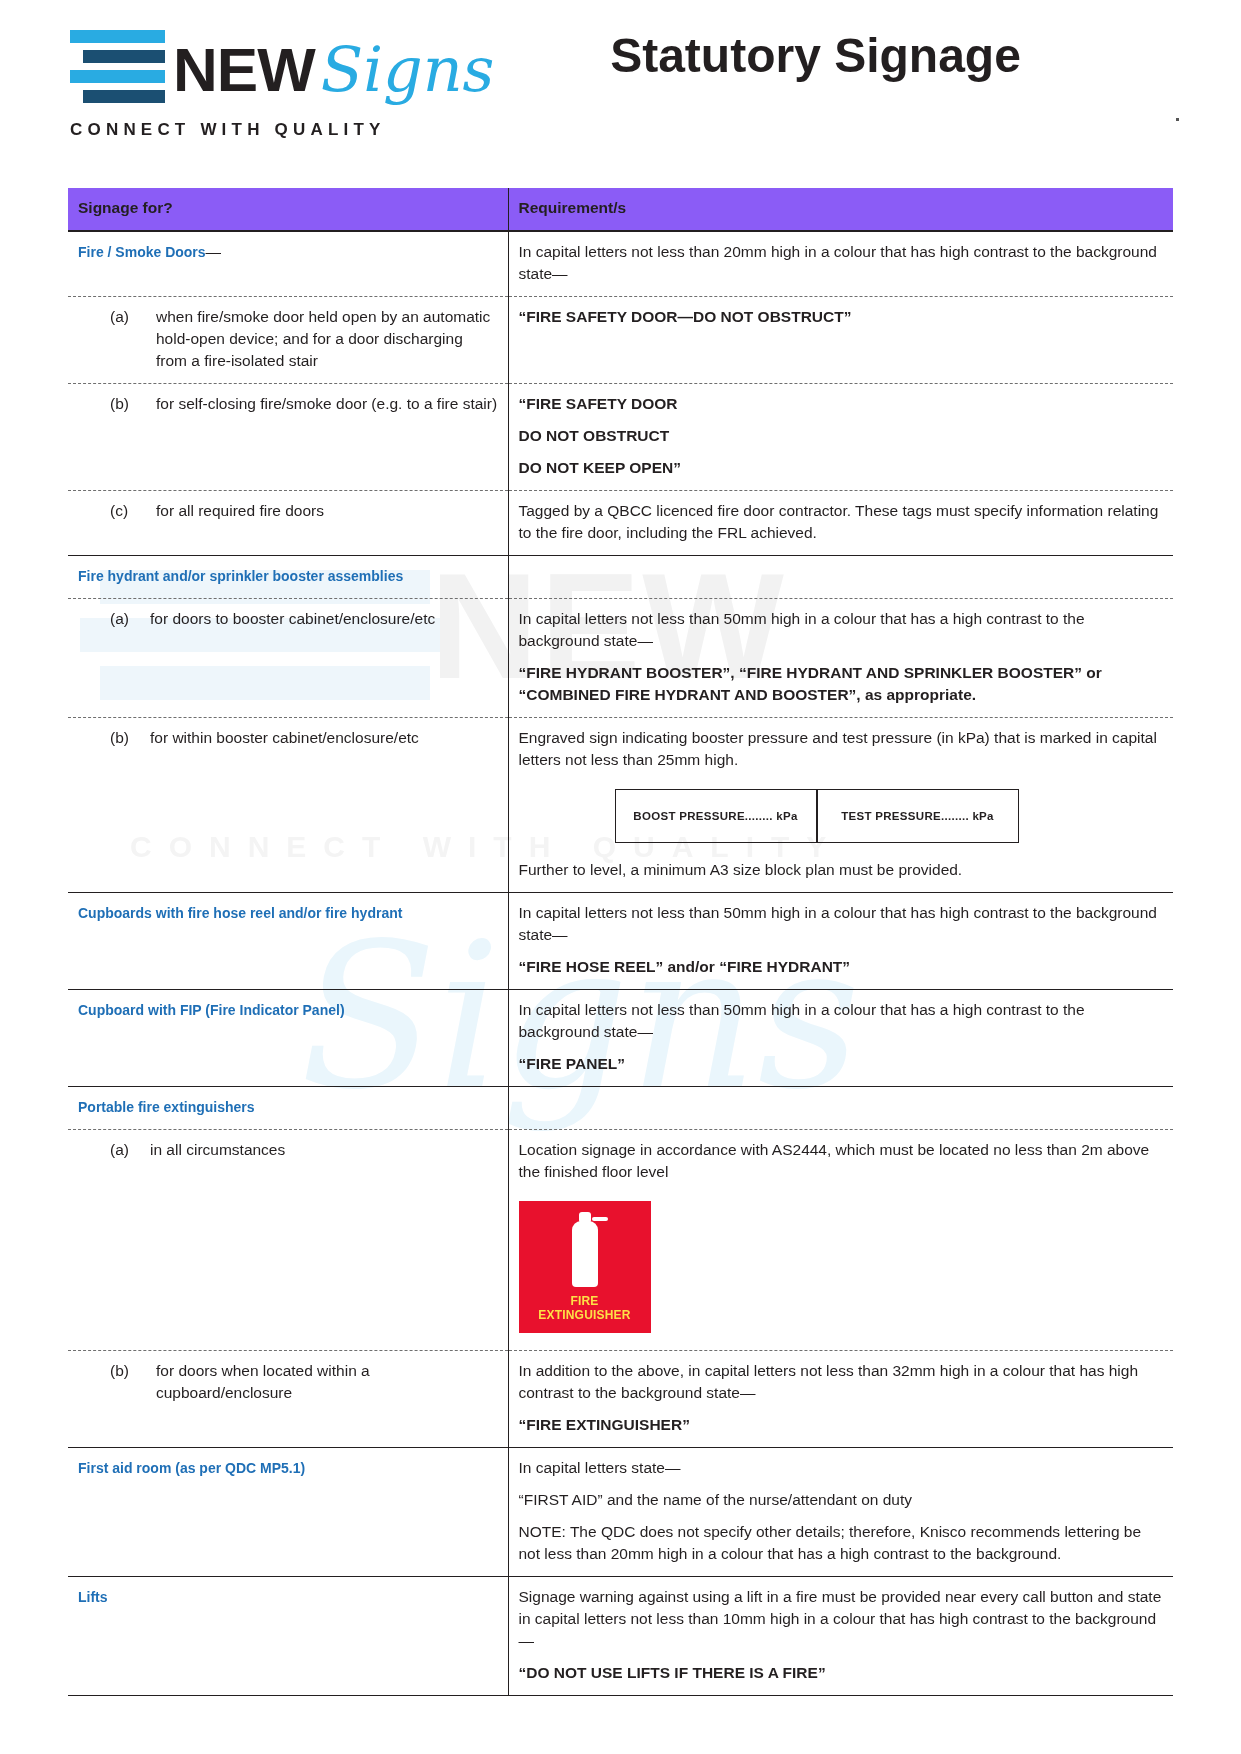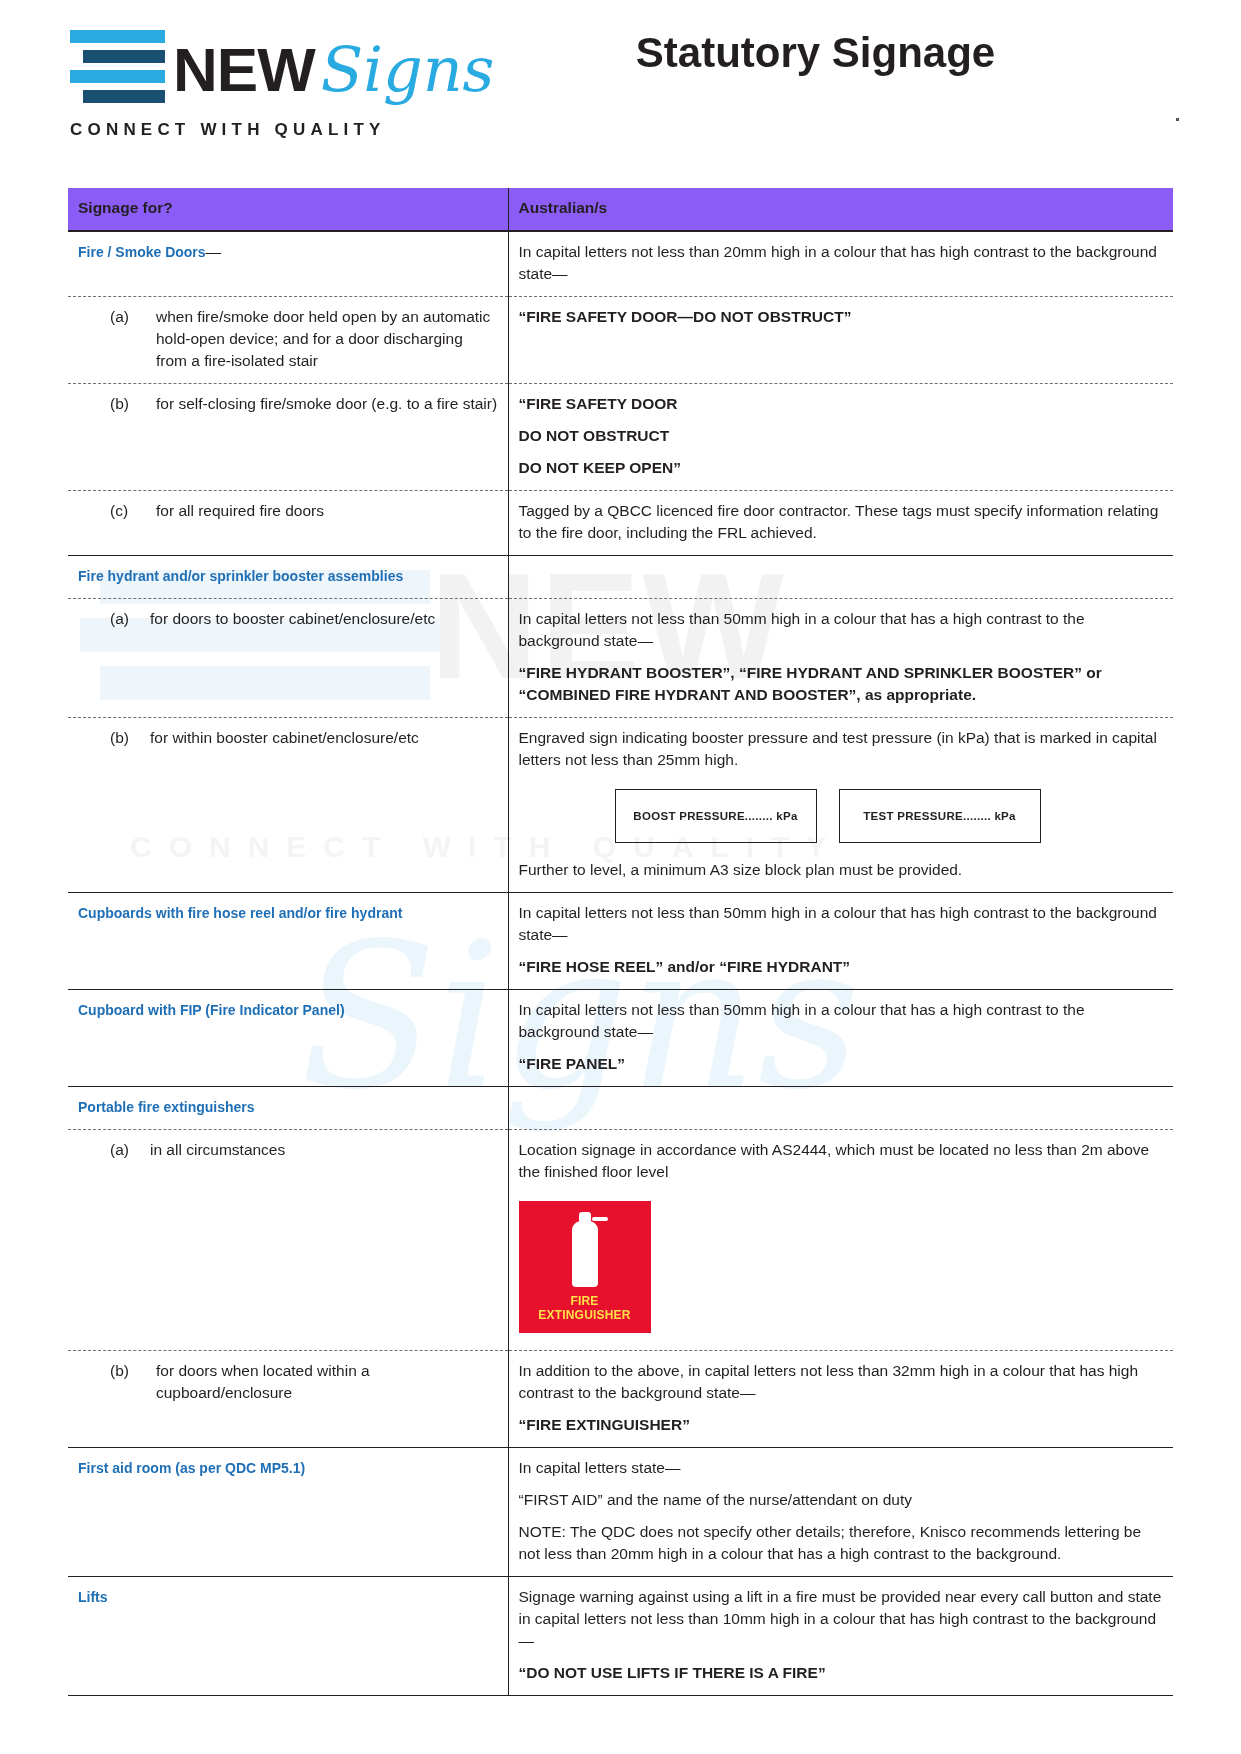--- a/index.html
+++ b/index.html
@@ -72,21 +72,21 @@
     font-style: italic; font-size: 62px; color:#29abe2;
     margin-left: 6px; line-height:62px;
   }
   .logo-tag {
     margin-top: 10px;
     font-size: 17px; font-weight: bold; letter-spacing: 5.2px;
     color:#231f20;
   }
   .title-wrap { flex: 1; text-align: center; padding-right: 30px; }
   .title {
-    font-size: 42px; font-weight: bold; color:#231f20; line-height: 1.1;
+    font-size: 48px; font-weight: bold; color:#231f20; line-height: 1.1;
   }
   .subtitle {
     font-size: 27px; font-weight: bold; color:#231f20; margin-top: 12px;
   }
   .dot { position:absolute; right:62px; top:118px; width:3px;height:3px;background:#555; }
 
   
   table.stat {
     width: 1105px;
     margin: 28px auto 0 auto;
@@ -124,21 +124,21 @@
   .sub .mark { width: 46px; flex: none; padding-left: 32px; }
   .sub .txt { flex: 1; }
   .sub.tight .mark { padding-left: 32px; width: 40px;}
 
   .bold { font-weight: bold; }
   .p { margin: 0 0 10px 0; }
   .p:last-child { margin-bottom: 0; }
 
   
   .press-row {
-    display:flex; gap: 22px; margin: 18px 0 16px 96px;
+    display:flex; margin: 18px 0 16px 96px;
   }
   .press-box {
     border: 1.3px solid #231f20;
     width: 200px; height: 52px;
     display:flex; align-items:center; justify-content:center;
     font-size: 11.5px; font-weight: bold; letter-spacing: .3px;
   }
 
   
   .fe-sign {
@@ -201,21 +201,21 @@
   </div>
 
   <table class="stat">
     <colgroup>
         <col class="col-left">
         <col class="col-right">
       </colgroup>
     <tbody>
       <tr class="hdr">
         <td class="vsep">Signage for?</td>
-        <td>Australian/s</td>
+        <td>Requirement/s</td>
       </tr>
 
       <tr class="solid-top">
         <td class="vsep">
           <span class="cat">Fire / Smoke Doors</span><span class="plain">—</span>
         </td>
         <td>
           <p class="p">In capital letters not less than 20mm high in a colour that has high contrast to the background state—</p>
         </td>
       </tr>

